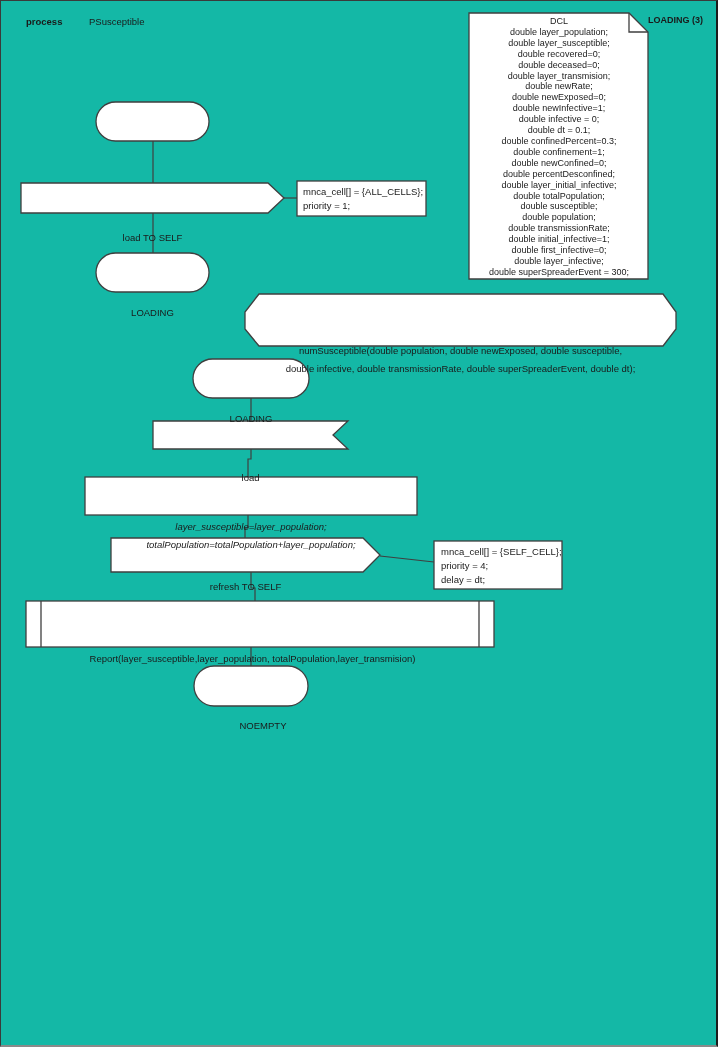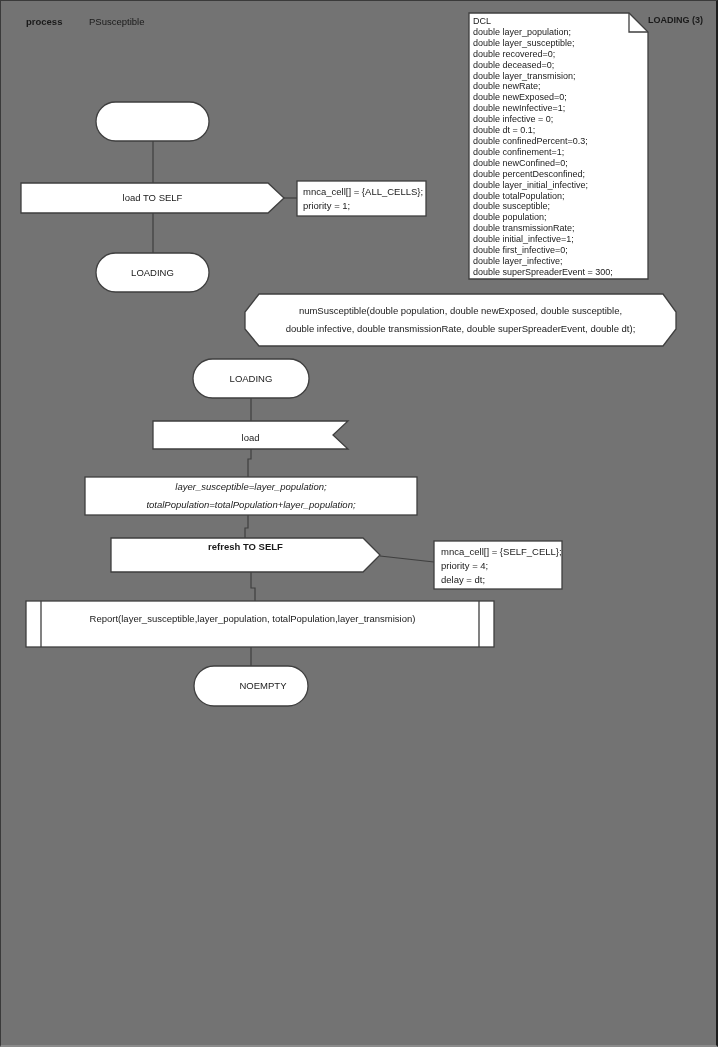--- a/index.html
+++ b/index.html
@@ -6,21 +6,21 @@
     margin: 0;
     padding: 0;
     background: #ffffff;
     font-family: "Liberation Sans", "DejaVu Sans", sans-serif;
   }
   .page {
     position: relative;
     width: 718px;
     height: 1047px;
     box-sizing: border-box;
-    background: #737373;
+    background: #14b8a6;
     border-top: 1px solid #3a3a3a;
     border-left: 1px solid #3a3a3a;
     border-right: 2px solid #1c1c1c;
     border-bottom: 2px solid #8a8a8a;
     overflow: hidden;
   }
   .diagram-svg {
     position: absolute;
     left: 0;
     top: 0;
@@ -30,20 +30,21 @@
     color: #1a1a1a;
     font-size: 9.5px;
     line-height: 12px;
     white-space: pre-line;
   }
   .center {
     display: flex;
     align-items: center;
     justify-content: center;
     text-align: center;
+    margin-top: 40px;
   }
   .hdr-bold { font-weight: bold; }
   .dcl-text {
     font-size: 9px;
     line-height: 10.9px;
   }
   .dcl-tag { font-size: 9px; font-weight: bold; }
   .comment-text { line-height: 13.8px; }
   .two-line { line-height: 18px; }
 </style>
@@ -94,21 +95,21 @@
       <path d="M40,600 V646 M478,600 V646"></path>
 
       <rect x="193" y="665" width="114" height="40" rx="20" ry="20"></rect>
     </g>
   </svg>
 
   <div class="txt hdr-bold" style="left:25px; top:15px;">process</div>
   <div class="txt" style="left:88px; top:15px;">PSusceptible</div>
 
   <div class="txt dcl-tag" style="left:647px; top:13px;">LOADING (3)</div>
-  <div class="txt dcl-text" style="left:472px; top:15px; width:172px;">DCL
+  <div class="txt dcl-text" style="left:472px; top:15px; width:172px;text-align:center;">DCL
 double layer_population;
 double layer_susceptible;
 double recovered=0;
 double deceased=0;
 double layer_transmision;
 double newRate;
 double newExposed=0;
 double newInfective=1;
 double infective = 0;
 double dt = 0.1;
@@ -138,21 +139,21 @@
   <div class="txt center two-line" style="left:244px; top:293px; width:431px; height:52px;">numSusceptible(double population, double newExposed, double susceptible,
 double infective, double transmissionRate, double superSpreaderEvent, double dt);</div>
 
   <div class="txt center" style="left:192px; top:358px; width:116px; height:39px;">LOADING</div>
 
   <div class="txt center" style="left:152px; top:420px; width:195px; height:34px;">load</div>
 
   <div class="txt center two-line" style="left:84px; top:476px; width:332px; height:38px;font-style:italic;">layer_susceptible=layer_population;
 totalPopulation=totalPopulation+layer_population;</div>
 
-  <div class="txt center" style="left:110px; top:537px; width:269px; height:18px;font-weight:bold;">refresh TO SELF</div>
+  <div class="txt center" style="left:110px; top:537px; width:269px; height:18px;">refresh TO SELF</div>
 
   <div class="txt comment-text" style="left:440px; top:544px;">mnca_cell[] = {SELF_CELL};
 priority = 4;
 delay = dt;</div>
 
   <div class="txt center" style="left:25px; top:600px; width:453px; height:36px;">Report(layer_susceptible,layer_population, totalPopulation,layer_transmision)</div>
 
   <div class="txt center" style="left:205px; top:665px; width:114px; height:40px;">NOEMPTY</div>
 
 </div>

